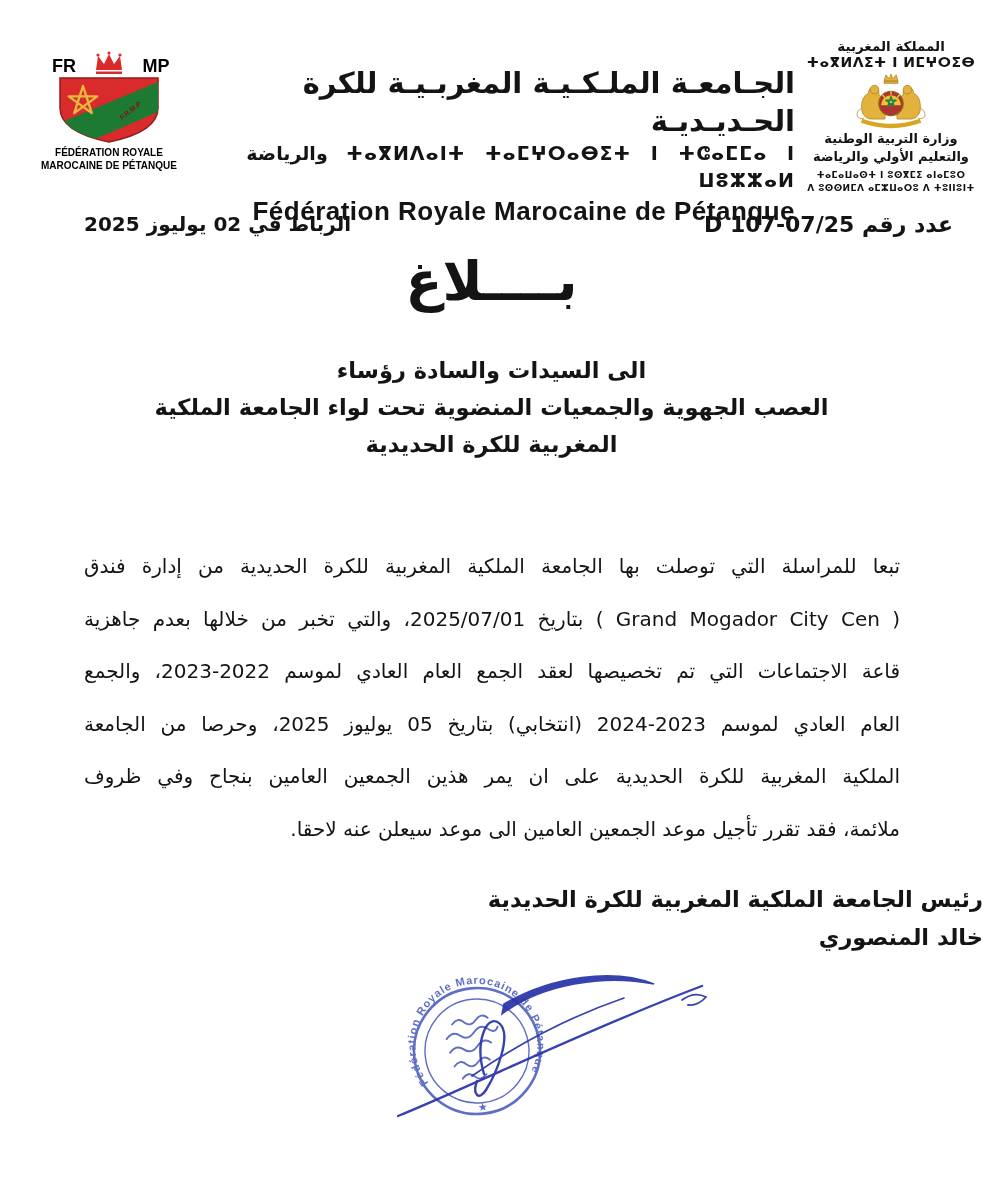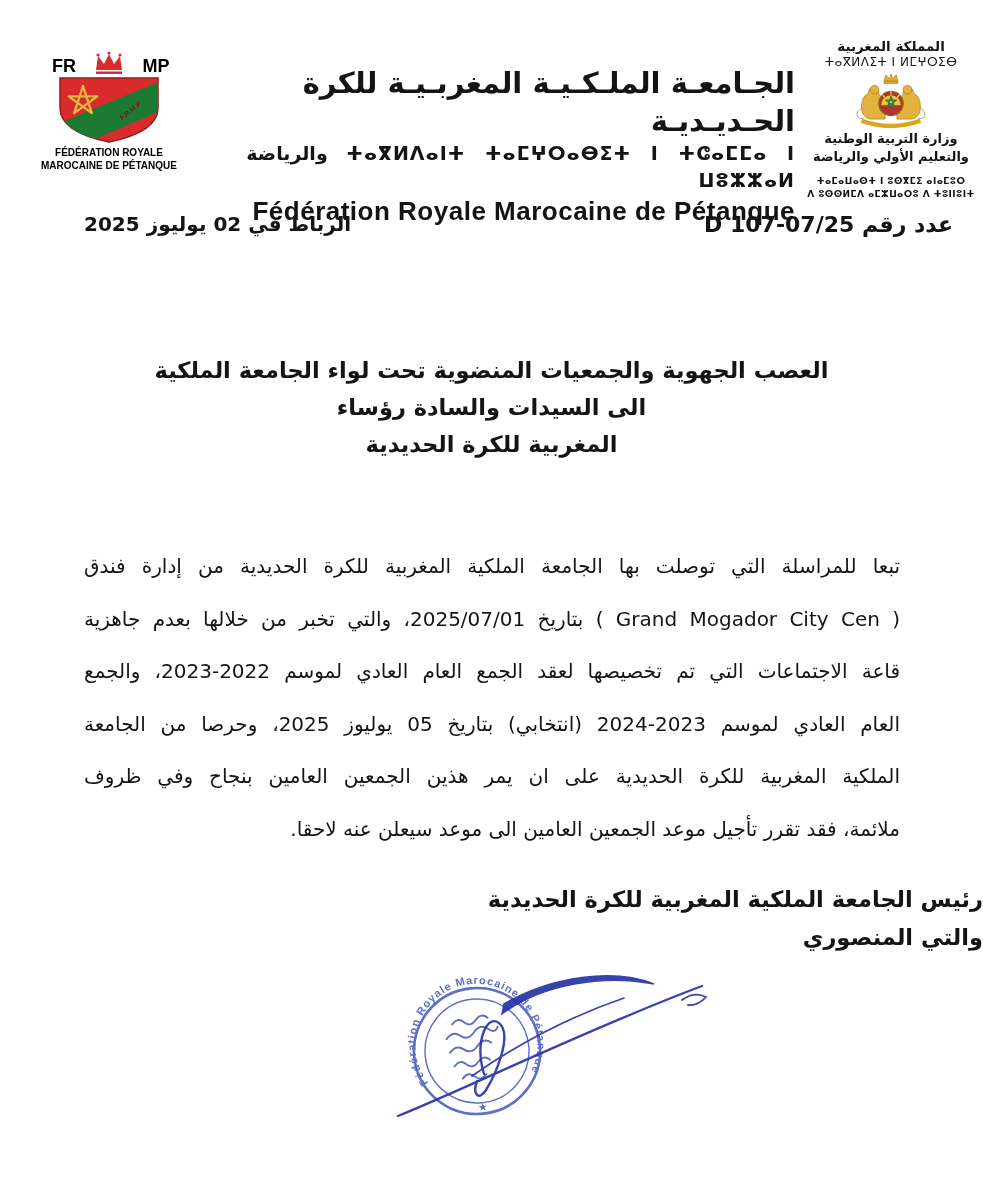--- a/index.html
+++ b/index.html
@@ -12,21 +12,21 @@
     overflow:hidden;
   }
   
   .logo-frmp{position:absolute;left:34px;top:46px;width:156px;height:136px;}
   .hdr-center{position:absolute;left:192px;right:188px;top:64px;text-align:right;}
   .hdr-title-ar{font-size:29px;font-weight:700;line-height:38px;direction:rtl;letter-spacing:0;}
   .hdr-title-tz{font-size:19px;font-weight:700;line-height:27px;word-spacing:12px;letter-spacing:1px;}
   .hdr-title-fr{font-size:26px;font-weight:700;line-height:34px;font-family:"Liberation Sans","DejaVu Sans",sans-serif;letter-spacing:.5px;}
   .ministry{position:absolute;right:6px;top:38px;width:172px;text-align:center;}
   .min-kingdom-ar{font-size:13.5px;font-weight:700;direction:rtl;line-height:17px;}
-  .min-kingdom-tz{font-size:12px;font-weight:400;line-height:14px;letter-spacing:.5px;}
+  .min-kingdom-tz{font-size:14px;font-weight:700;line-height:14px;letter-spacing:.5px;}
   .min-coa{margin:1px auto 0;display:block;}
   .min-name-ar{font-size:13px;font-weight:700;direction:rtl;line-height:18px;}
   .min-name-tz{font-size:9px;font-weight:700;line-height:13px;letter-spacing:.4px;}
   
   .place-date{position:absolute;left:84px;top:212px;font-size:20px;font-weight:700;direction:rtl;}
   .ref-number{position:absolute;right:30px;top:212px;font-size:22px;font-weight:700;direction:rtl;}
   
   .notice-title{position:absolute;left:0;right:0;top:250px;text-align:center;font-size:54px;font-weight:700;direction:rtl;}
   .addressee{position:absolute;left:60px;right:60px;top:352px;text-align:center;font-size:22.5px;font-weight:700;direction:rtl;line-height:37px;}
   
@@ -99,46 +99,47 @@
       </g>
 
       <circle cx="60" cy="38" r="14" fill="#b03232" stroke="#8a6914" stroke-width="1.4"></circle>
       <path d="M48.5,40 a11.5,11.5 0 0 1 23,0 L60,40 Z" fill="#f2c236"></path>
       <path d="M60,24 v4 M50,28 l3,3 M70,28 l-3,3" stroke="#f2c236" stroke-width="1.6"></path>
       <path d="M60,30 L63.5,41 L54,34.2 L66,34.2 L56.5,41 Z" fill="none" stroke="#1e8449" stroke-width="1.6" stroke-linejoin="round"></path>
     </svg>
 
     <div class="min-name-ar">وزارة التربية الوطنية</div>
     <div class="min-name-ar">والتعليم الأولي والرياضة</div>
-    <div class="min-name-tz" style="margin-top:9px">ⵜⴰⵎⴰⵡⴰⵙⵜ ⵏ ⵓⵙⴳⵎⵉ ⴰⵏⴰⵎⵓⵔ</div>
+    <div class="min-name-tz" style="margin-top:3px">ⵜⴰⵎⴰⵡⴰⵙⵜ ⵏ ⵓⵙⴳⵎⵉ ⴰⵏⴰⵎⵓⵔ</div>
     <div class="min-name-tz">ⴷ ⵓⵙⵙⵍⵎⴷ ⴰⵎⵣⵡⴰⵔⵓ ⴷ ⵜⵓⵏⵏⵓⵏⵜ</div>
   </div>
 
   <div class="place-date">الرباط في 02 يوليوز 2025</div>
   <div class="ref-number">عدد رقم D 107-07/25</div>
 
+  <div class="notice-title">بــــلاغ</div>
 
   <div class="addressee">
+    <div>الى السيدات والسادة رؤساء</div>
     <div>العصب الجهوية والجمعيات المنضوية تحت لواء الجامعة الملكية</div>
-    <div>الى السيدات والسادة رؤساء</div>
     <div>المغربية للكرة الحديدية</div>
   </div>
 
   <div class="body-par">
     <div class="body-line">تبعا للمراسلة التي توصلت بها الجامعة الملكية المغربية للكرة الحديدية من إدارة فندق</div>
     <div class="body-line">( Grand Mogador City Cen ) بتاريخ 2025/07/01، والتي تخبر من خلالها بعدم جاهزية</div>
     <div class="body-line">قاعة الاجتماعات التي تم تخصيصها لعقد الجمع العام العادي لموسم 2022-2023، والجمع</div>
     <div class="body-line">العام العادي لموسم 2023-2024 (انتخابي) بتاريخ 05 يوليوز 2025، وحرصا من الجامعة</div>
     <div class="body-line">الملكية المغربية للكرة الحديدية على ان يمر هذين الجمعين العامين بنجاح وفي ظروف</div>
     <div class="body-line last">ملائمة، فقد تقرر تأجيل موعد الجمعين العامين الى موعد سيعلن عنه لاحقا.</div>
   </div>
 
   <div class="sig-block">
     <div class="sig-role">رئيس الجامعة الملكية المغربية للكرة الحديدية</div>
-    <div class="sig-name">والتي المنصوري</div>
+    <div class="sig-name">خالد المنصوري</div>
   </div>
 
   <svg class="stamp-wrap" width="380" height="190" viewBox="0 0 380 190">
     <g transform="rotate(-6 125 95)" stroke="#4456bb" fill="none" opacity="0.85">
       <circle cx="125" cy="95" r="63" stroke-width="2.6"></circle>
       <circle cx="125" cy="95" r="52" stroke-width="1.4"></circle>
 
       <g stroke-width="1.9" stroke-linecap="round">
         <path d="M103,66 q6,-7 12,-1 t12,-1 t12,-1"></path>
         <path d="M96,80 q7,-8 14,-2 t14,-2 t14,-2 t10,-1"></path>

